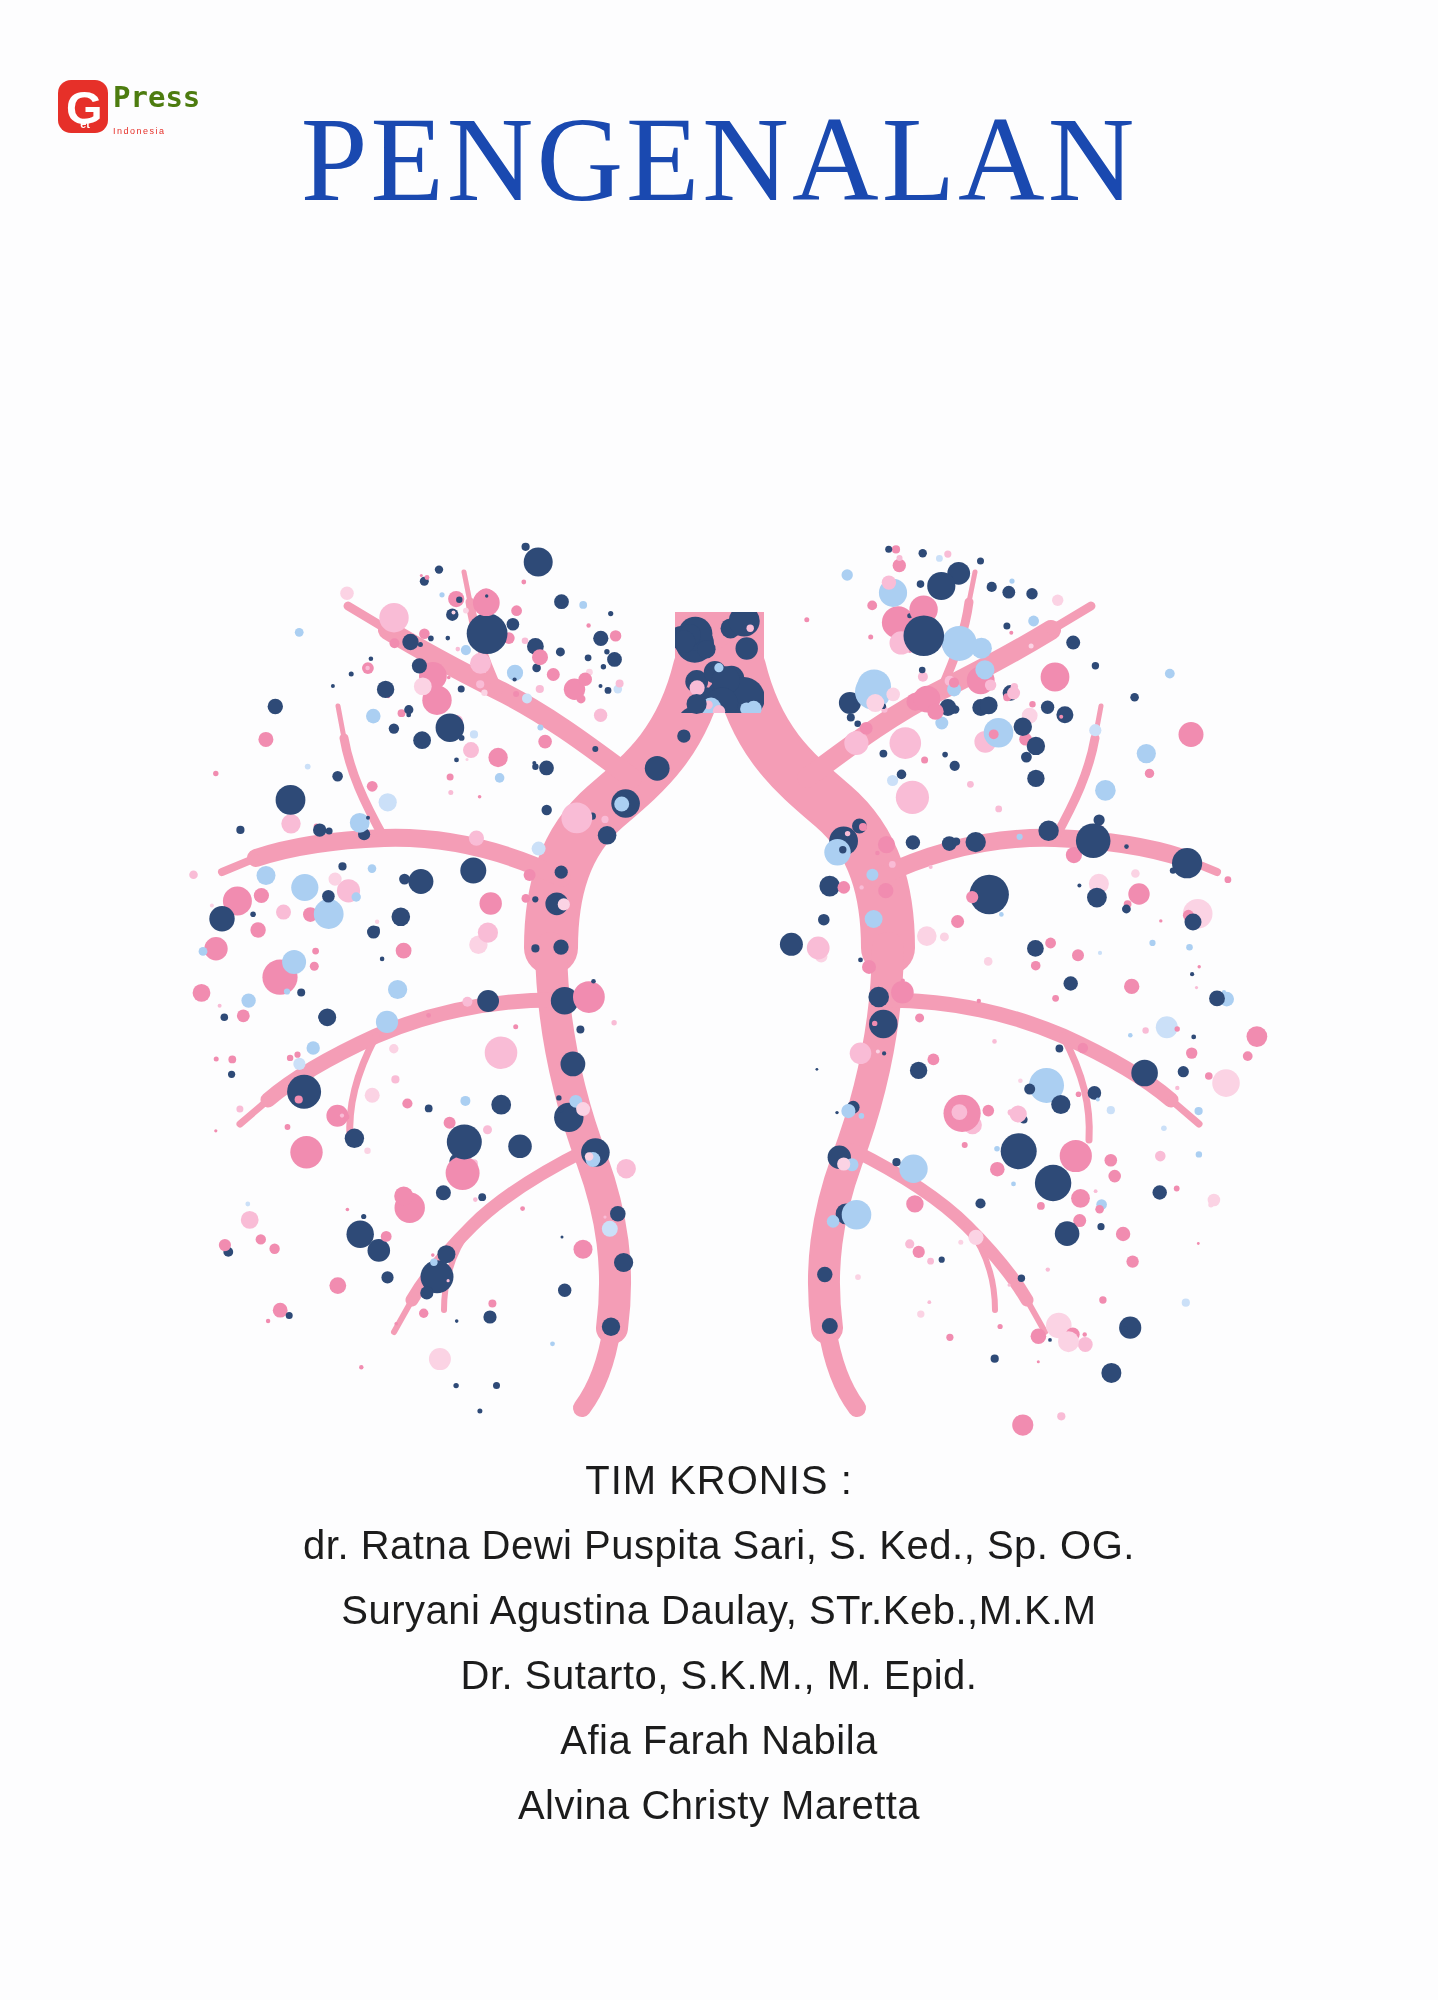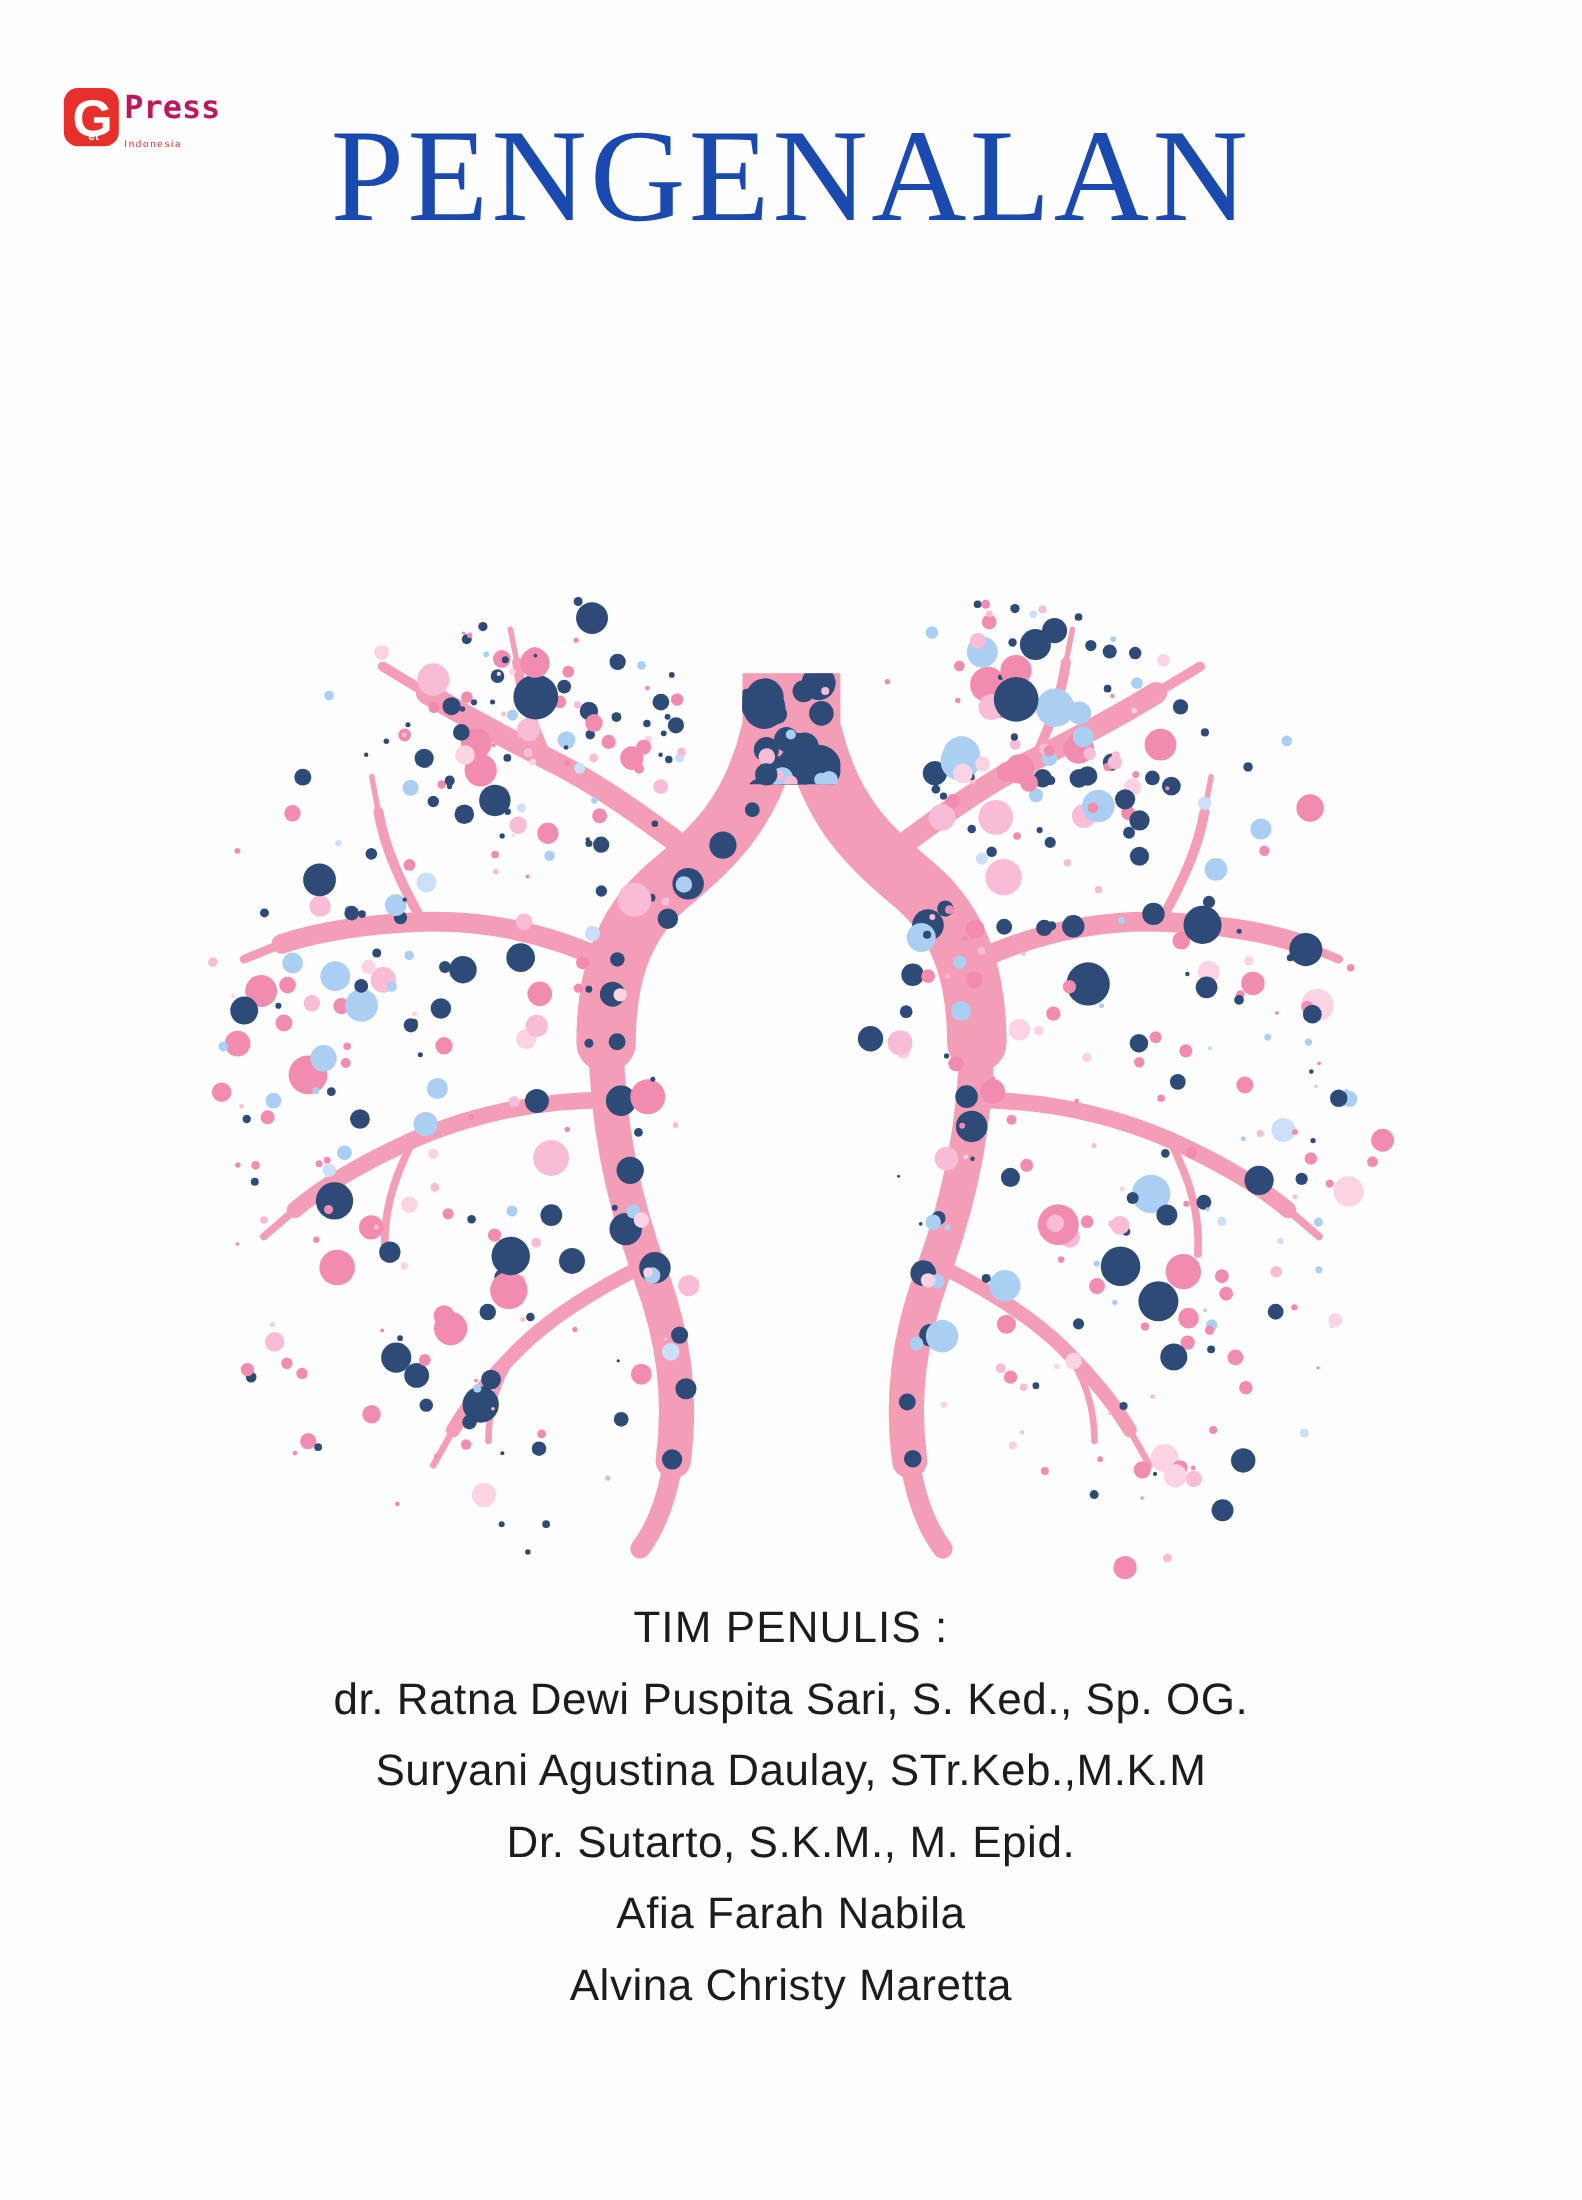--- a/index.html
+++ b/index.html
@@ -27,21 +27,21 @@
   .logo-g{
     position:absolute;left:8px;top:1px;
     font-family:"Liberation Sans",sans-serif;font-weight:bold;font-size:47px;line-height:53px;
   }
   .logo-et{
     position:absolute;right:18px;bottom:3px;
     font-family:"Liberation Sans",sans-serif;font-weight:bold;font-size:11px;line-height:11px;
   }
   .logo-right{display:flex;flex-direction:column;justify-content:flex-end;height:56px;margin-left:5px;}
   .logo-press{
-    font-family:"DejaVu Sans Mono",monospace;font-weight:bold;font-size:29px;line-height:30px;color:#be185d;
+    font-family:"DejaVu Sans Mono",monospace;font-weight:bold;font-size:29px;line-height:30px;color:#4d7c0f;
   }
   .logo-country{
     font-family:Liberation Sans, sans-serif;font-size:9px;letter-spacing:1.5px;
     color:var(--logo-red);margin-top:14px;
   }
 
   
   .title{
     position:absolute;top:94px;left:0;width:100%;text-align:center;
     font-family:"Liberation Serif",serif;font-weight:normal;font-size:120px;line-height:1.1;
@@ -737,21 +737,21 @@
         <circle cx="1018.2" cy="1114.0" r="8.6" fill="#F9BCD6"></circle>
         <circle cx="902.4" cy="992.3" r="11.3" fill="#F18CB0"></circle>
         <circle cx="954.0" cy="682.7" r="5.1" fill="#F18CB0"></circle>
         <circle cx="1084.7" cy="1334.5" r="2.2" fill="#F18CB0"></circle>
         <circle cx="922.2" cy="670.0" r="3.3" fill="#2E4A77"></circle>
         <circle cx="1169.8" cy="673.6" r="4.9" fill="#ABCFF2"></circle>
       </g>
   </svg>
 
   <div class="authors">
-    <div class="heading">TIM PENULIS :</div>
+    <div class="heading">TIM KRONIS :</div>
     <div class="author">dr. Ratna Dewi Puspita Sari, S. Ked., Sp. OG.</div>
     <div class="author">Suryani Agustina Daulay, STr.Keb.,M.K.M</div>
     <div class="author">Dr. Sutarto, S.K.M., M. Epid.</div>
     <div class="author">Afia Farah Nabila</div>
     <div class="author">Alvina Christy Maretta</div>
   </div>
 
 </div>
 
 </body></html>

